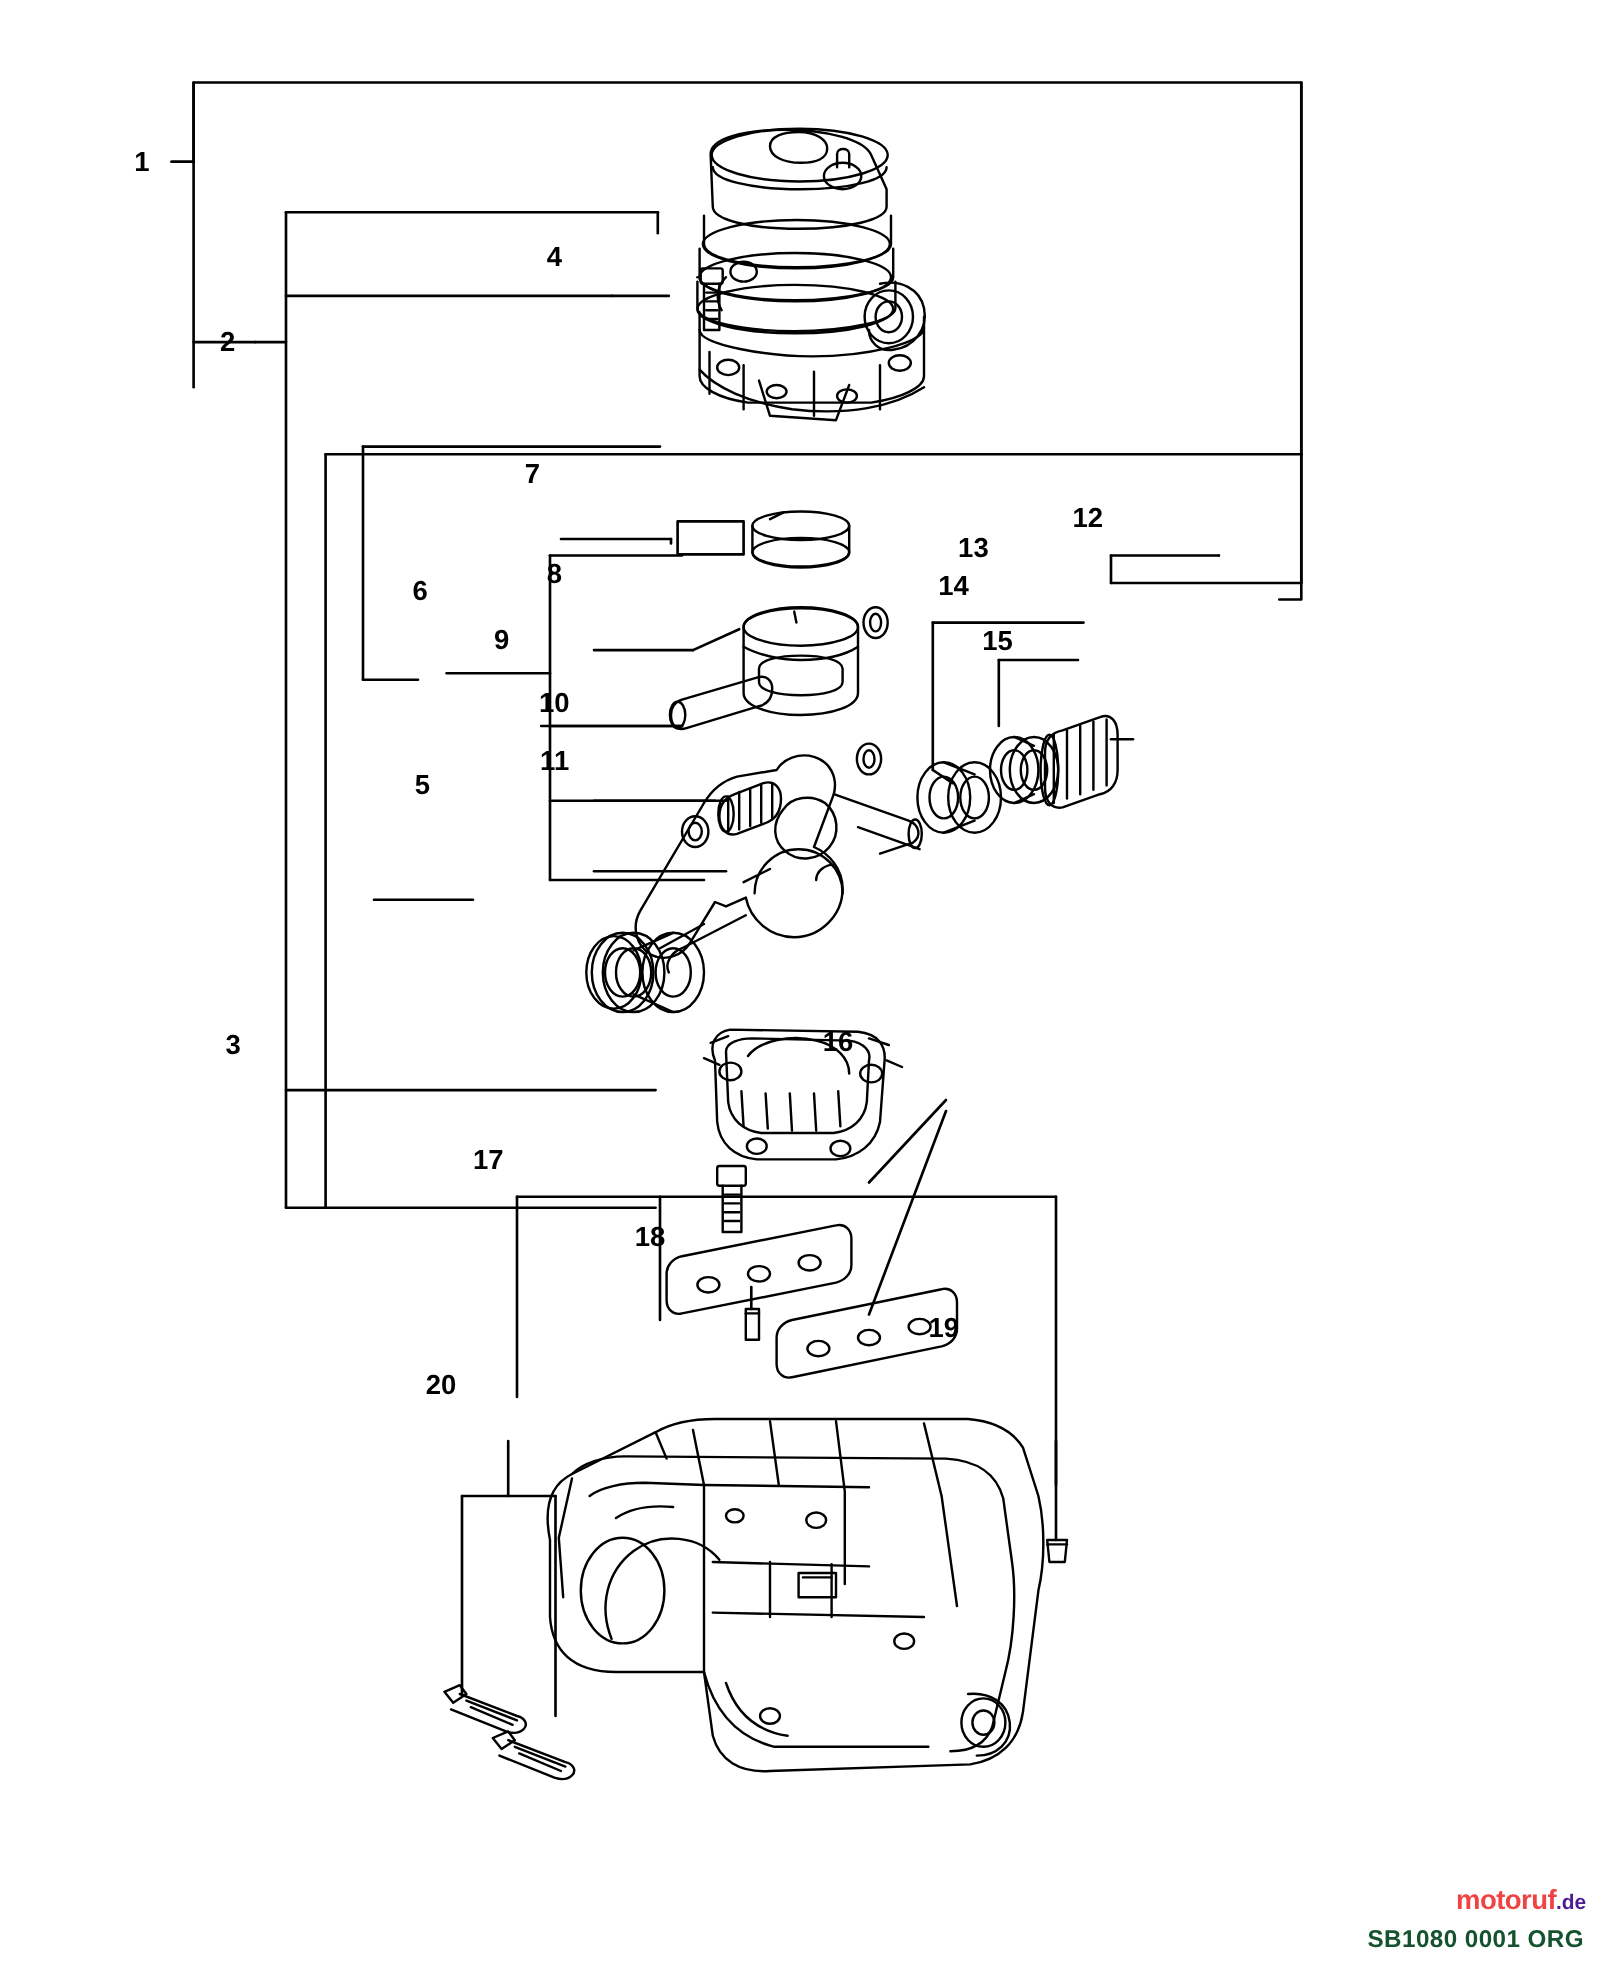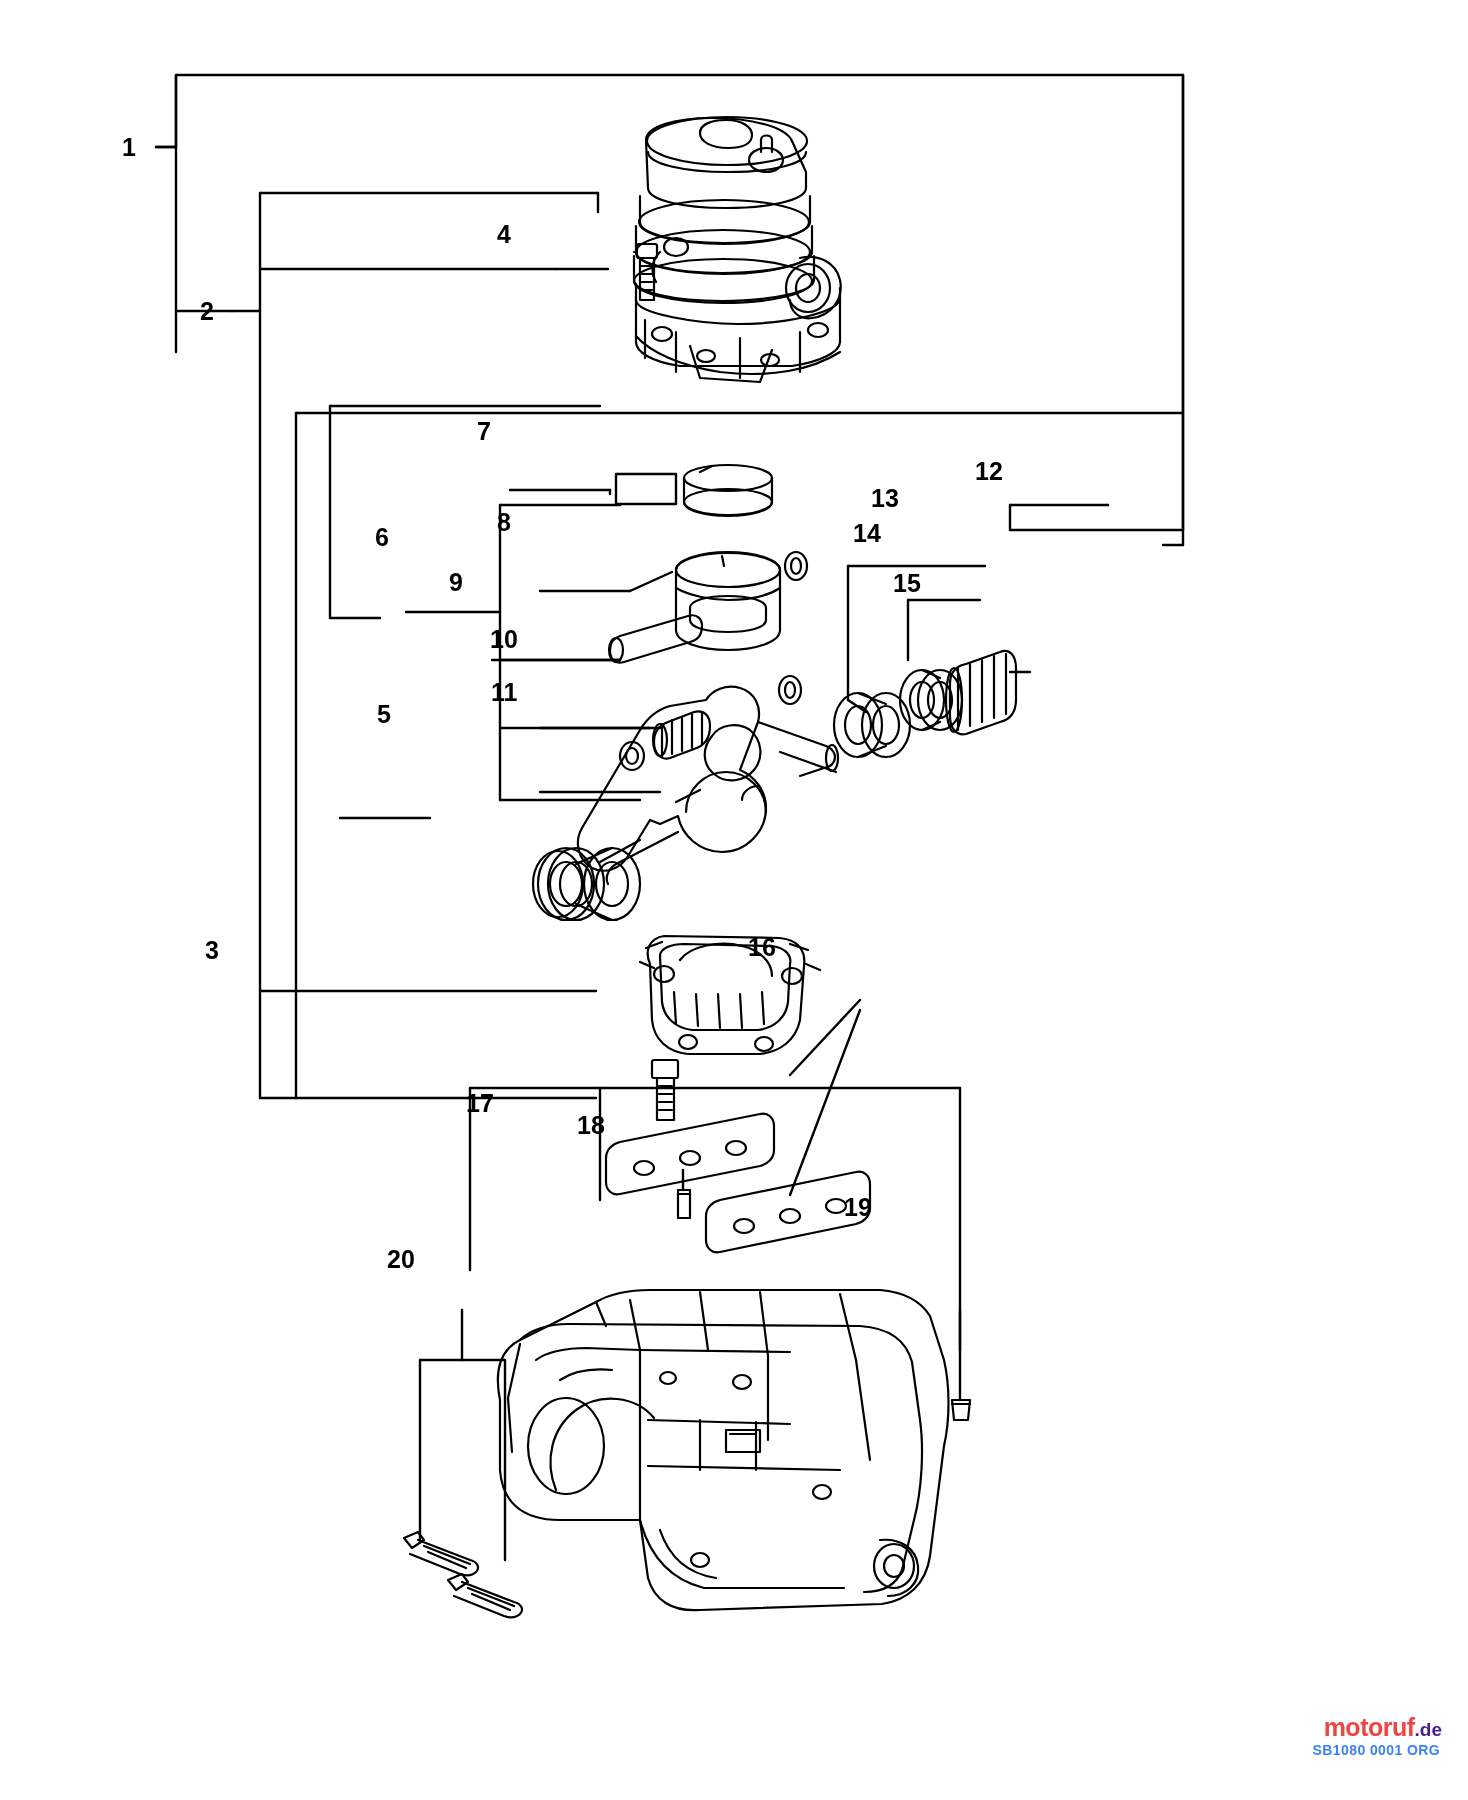--- a/index.html
+++ b/index.html
@@ -29,25 +29,25 @@
     font-family: "Liberation Sans", sans-serif;
     font-size: 25px;
     font-weight: bold;
     color: #000000;
     line-height: 1;
     white-space: nowrap;
   }
   #footer-code {
     position: absolute;
     right: 28px;
-    bottom: 42px;
+    bottom: 24px;
     font-family: "Liberation Sans", sans-serif;
-    font-size: 14px;
+    font-size: 22px;
     font-weight: bold;
-    color: #3b82f6;
+    color: #14532d;
     letter-spacing: 0.4px;
     white-space: nowrap;
   }
   #watermark {
     position: absolute;
     right: 26px;
     bottom: 58px;
     font-family: "Liberation Sans", sans-serif;
     font-size: 25px;
     font-weight: bold;
@@ -426,21 +426,21 @@
   <div class="callout" style="left:477px; top:419px;">7</div>
   <div class="callout" style="left:497px; top:510px;">8</div>
   <div class="callout" style="left:449px; top:570px;">9</div>
   <div class="callout" style="left:490px; top:627px;">10</div>
   <div class="callout" style="left:491px; top:680px;">11</div>
   <div class="callout" style="left:975px; top:459px;">12</div>
   <div class="callout" style="left:871px; top:486px;">13</div>
   <div class="callout" style="left:853px; top:521px;">14</div>
   <div class="callout" style="left:893px; top:571px;">15</div>
   <div class="callout" style="left:748px; top:935px;text-align:center;">16</div>
-  <div class="callout" style="left:466px; top:1043px;margin-top:48px;">17</div>
+  <div class="callout" style="left:430px; top:1043px;">17</div>
   <div class="callout" style="left:577px; top:1113px;">18</div>
   <div class="callout" style="left:844px; top:1195px;">19</div>
   <div class="callout" style="left:387px; top:1247px;">20</div>
 
   <div id="watermark">
     <span class="wm-main">motoruf</span><span class="wm-sub">.de</span>
   </div>
 
   <div id="footer-code">SB1080 0001 ORG</div>
 

